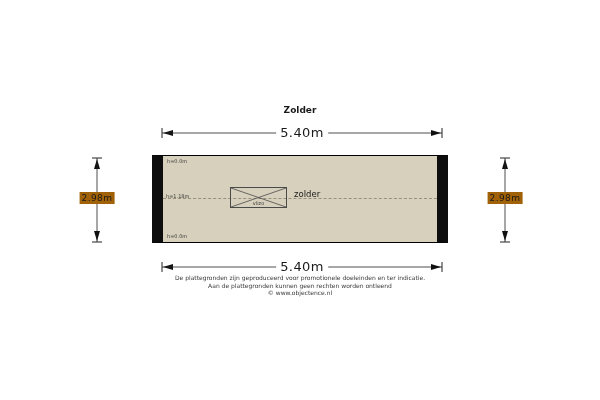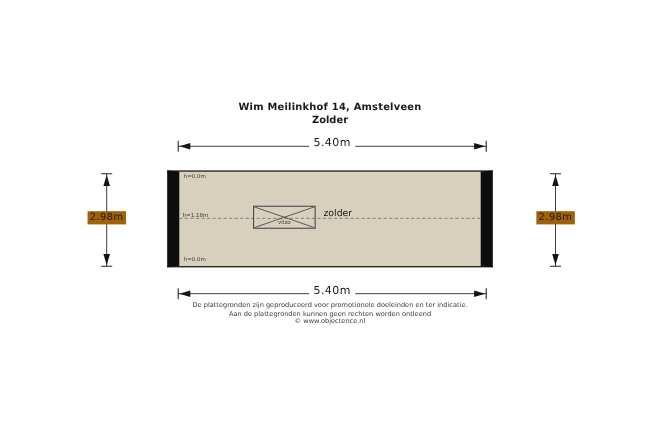--- a/index.html
+++ b/index.html
@@ -10,21 +10,21 @@
   .title{
     position:absolute;top:93px;left:0;width:100%;text-align:center;
     font-size:9px;font-weight:bold;color:#1a1a1a;letter-spacing:.2px;
   }
   .subtitle{
     position:absolute;top:105px;left:0;width:100%;text-align:center;
     font-size:9px;font-weight:bold;color:#1a1a1a;
   }
   .dim-label-h{
     position:absolute;left:50%;transform:translateX(-50%);
-    background:#fff;padding:0 4px;font-size:10px;color:#1a1a1a;letter-spacing:.4px;
+    background:#fff;padding:0 4px;font-size:13px;color:#1a1a1a;letter-spacing:.4px;
   }
   .dim-label-v{
     position:absolute;transform:translate(-50%,-50%);
     background:#a16207;padding:1px 2px;font-size:9px;color:#1a1a1a;letter-spacing:.4px;
   }
   .room{
     position:absolute;left:152px;top:155px;width:296px;height:88px;
     box-sizing:border-box;background:#d7d0bc;
     border-top:1px solid #000;border-bottom:1px solid #000;
     border-left:11px solid #0d0d0d;border-right:11px solid #0d0d0d;
@@ -56,21 +56,20 @@
     position:absolute;top:274px;left:0;width:100%;text-align:center;
     font-size:6px;line-height:7.6px;color:#3a3a3a;
   }
   .abs{position:absolute;}
 </style>
 </head>
 <body>
 
 <div id="stage">
 
-  <div class="title">Wim Meilinkhof 14, Amstelveen</div>
   <div class="subtitle">Zolder</div>
 
   <div class="abs" style="left:161px;top:124px;width:282px;height:12px;">
     <svg width="282" height="12">
       <line x1="1" y1="1" x2="1" y2="11" stroke="#222" stroke-width="1"></line>
       <polygon points="2,6 12,3 12,9" fill="#111"></polygon>
       <line x1="1" y1="6" x2="281" y2="6" stroke="#222" stroke-width="0.8"></line>
       <polygon points="280,6 270,3 270,9" fill="#111"></polygon>
       <line x1="281" y1="1" x2="281" y2="11" stroke="#222" stroke-width="1"></line>
     </svg>

